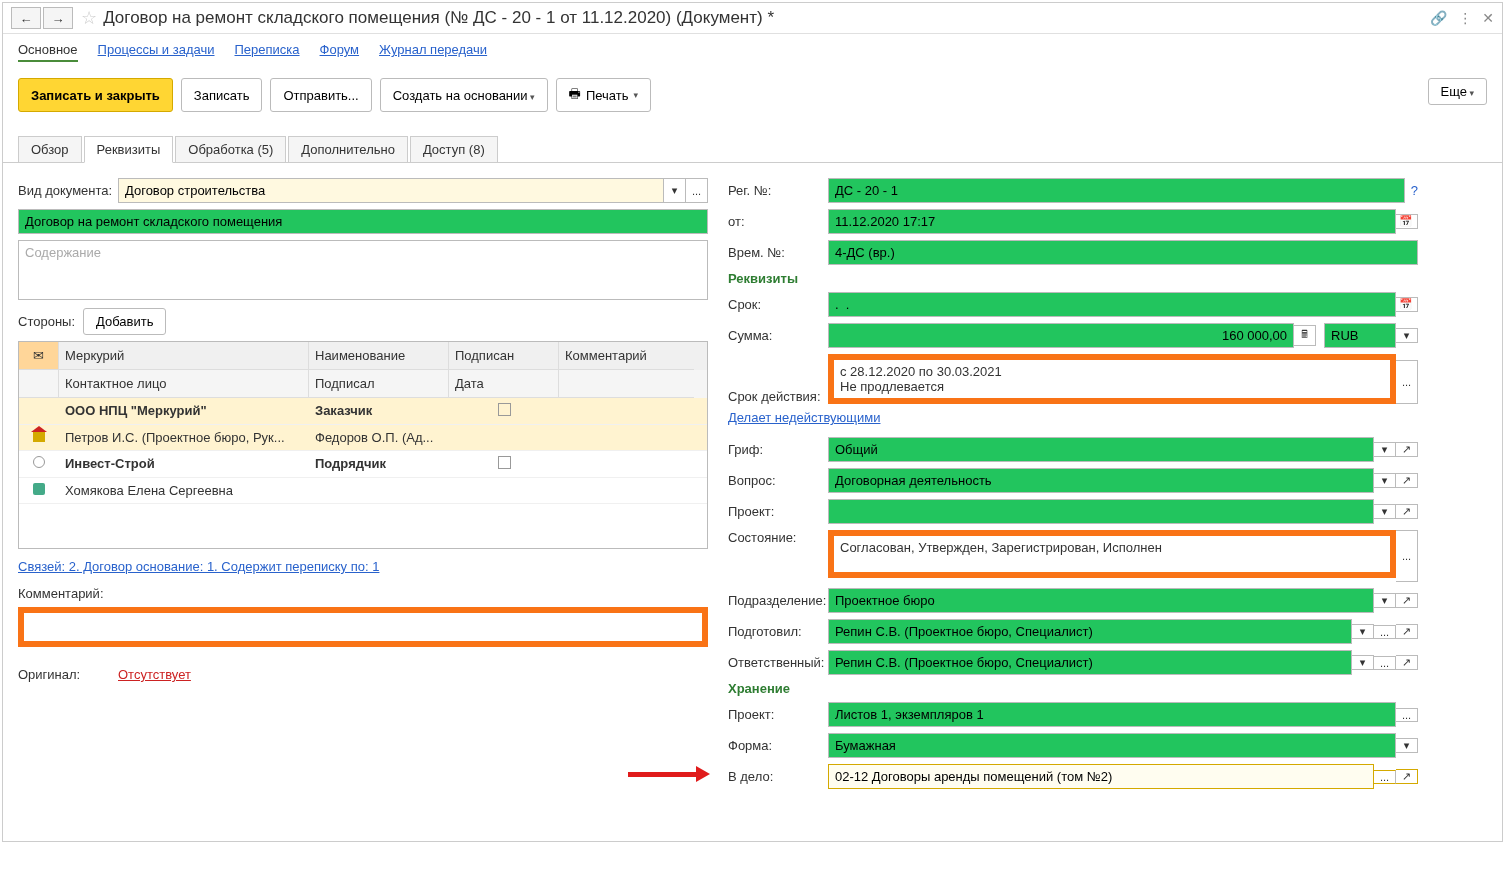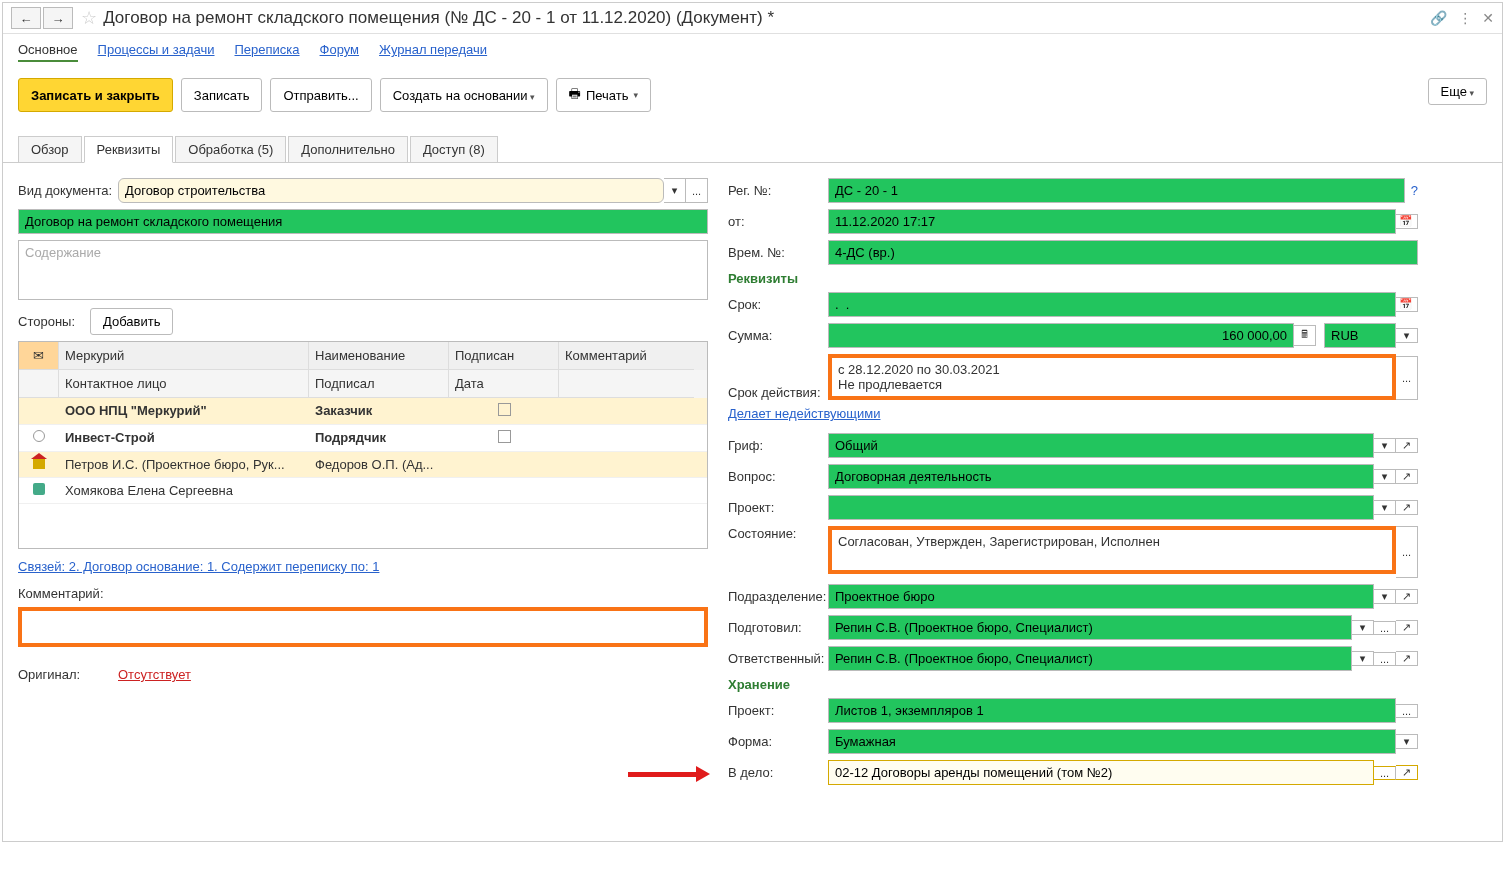--- a/index.html
+++ b/index.html
@@ -29,27 +29,27 @@
 .tab2.active { background: #fff; border-bottom: 1px solid #fff; margin-bottom: -1px; }
 
 .form-body { display: flex; padding: 15px; gap: 20px; height: 680px; }
 .form-left { width: 690px; }
 .form-right { width: 690px; }
 
 .form-row { display: flex; align-items: center; margin-bottom: 6px; }
 .form-row label { width: 100px; font-size: 13px; }
 
 .input-wrap { display: flex; flex: 1; }
-.input-wrap.yellow input, .input-wrap.yellow .text-input { background: #fff9e0; border-radius: 6px; }
+.input-wrap.yellow input, .input-wrap.yellow .text-input { background: #fff9e0; }
 .text-input { border: 1px solid #bbb; padding: 4px 6px; font-size: 13px; flex: 1; background: #22c55e; }
 .input-btn { border: 1px solid #bbb; border-left: none; width: 22px; background: #fff; cursor: pointer; display: inline-flex; align-items: center; justify-content: center; font-size: 11px; }
 
 .textarea-wrap { border: 1px solid #bbb; height: 60px; padding: 4px 6px; color: #aaa; font-size: 13px; }
 
-.sides-header { display: flex; align-items: center; gap: 15px; margin-top: 8px; margin-bottom: 6px; }
+.sides-header { display: flex; align-items: center; gap: 8px; margin-top: 8px; margin-bottom: 6px; }
 
 .table { border: 1px solid #bbb; }
 .table-header { display: flex; background: #f0f0f0; }
 .th { padding: 6px; font-size: 13px; border-right: 1px solid #ddd; border-bottom: 1px solid #ddd; }
 .th0 { width: 40px; text-align: center; background: #ffd699; }
 .th1 { width: 250px; }
 .th2 { width: 140px; }
 .th3 { width: 110px; }
 .th4 { width: 135px; border-right: none; }
 .table-subheader { display: flex; background: #f5f5f5; }
@@ -71,21 +71,21 @@
 .form-right .text-input { flex: 1; }
 .help-q { color: #2962cc; margin-left: 6px; cursor: pointer; }
 
 .section-header { color: #2e7d32; font-weight: bold; margin-top: 6px; margin-bottom: 6px; }
 
 .input-small { width: 130px; flex: none; }
 .input-med { width: 250px; flex: none; }
 .input-date { width: 160px; flex: none; }
 .input-num { width: 140px; flex: none; text-align: right; }
 
-.multiline-box { border: 4px solid #f97316; padding: 4px 6px; min-height: 40px; font-size: 13px; flex: 1; background: #fff; }
+.multiline-box { border: 6px solid #f97316; padding: 4px 6px; min-height: 40px; font-size: 13px; flex: 1; background: #fff; }
 
 .arrow-annotation { position: absolute; left: 625px; top: 769px; }
 .arrow-line { width: 70px; height: 5px; background: #e01b1b; position: relative; }
 .arrow-head { position: absolute; right: -12px; top: -6px; width: 0; height: 0; border-left: 14px solid #e01b1b; border-top: 8px solid transparent; border-bottom: 8px solid transparent; }
 
 .highlighted-row input { border: 1px solid #d4a900 !important; background: #fffdf0; }
 .highlighted-row .input-btn { border-top: 1px solid #d4a900; border-bottom: 1px solid #d4a900; }
 .highlighted-row .input-btn:last-child { border-right: 1px solid #d4a900; }
 .chk { width: 13px; height: 13px; border: 1px solid #999; display: inline-block; }
 .rd { width: 12px; height: 12px; border: 1px solid #999; border-radius: 50%; display: inline-block; }
@@ -180,32 +180,32 @@
       <div class="th th4"></div>
     </div>
     <div class="table-body">
       <div class="tr bold sel">
         <div class="td td0"></div>
         <div class="td td1">ООО НПЦ "Меркурий"</div>
         <div class="td td2">Заказчик</div>
         <div class="td td3"><span class="chk"></span></div>
         <div class="td td4"></div>
       </div>
+      <div class="tr sel">
+        <div class="td td0"><span class="hut"></span></div>
+        <div class="td td1">Петров И.С. (Проектное бюро, Рук...</div>
+        <div class="td td2">Федоров О.П. (Ад...</div>
+        <div class="td td3"></div>
+        <div class="td td4"></div>
+      </div>
       <div class="tr bold">
         <div class="td td0"><span class="rd"></span></div>
         <div class="td td1">Инвест-Строй</div>
         <div class="td td2">Подрядчик</div>
         <div class="td td3"><span class="chk"></span></div>
-        <div class="td td4"></div>
-      </div>
-      <div class="tr sel">
-        <div class="td td0"><span class="hut"></span></div>
-        <div class="td td1">Петров И.С. (Проектное бюро, Рук...</div>
-        <div class="td td2">Федоров О.П. (Ад...</div>
-        <div class="td td3"></div>
         <div class="td td4"></div>
       </div>
       <div class="tr">
         <div class="td td0"><span class="person-icon"></span></div>
         <div class="td td1">Хомякова Елена Сергеевна</div>
         <div class="td td2"></div>
         <div class="td td3"></div>
         <div class="td td4"></div>
       </div>
     </div>

